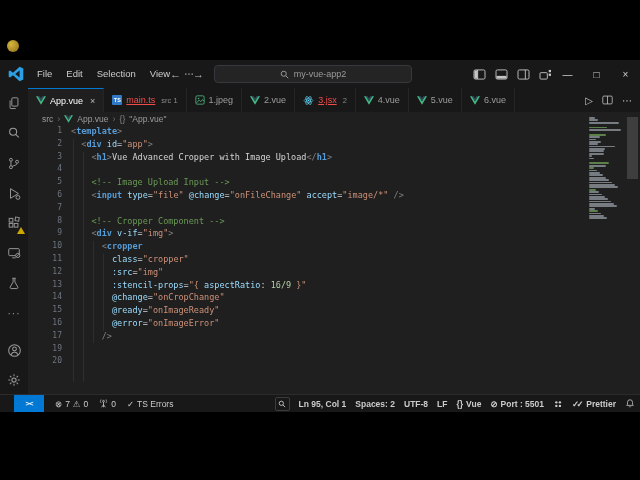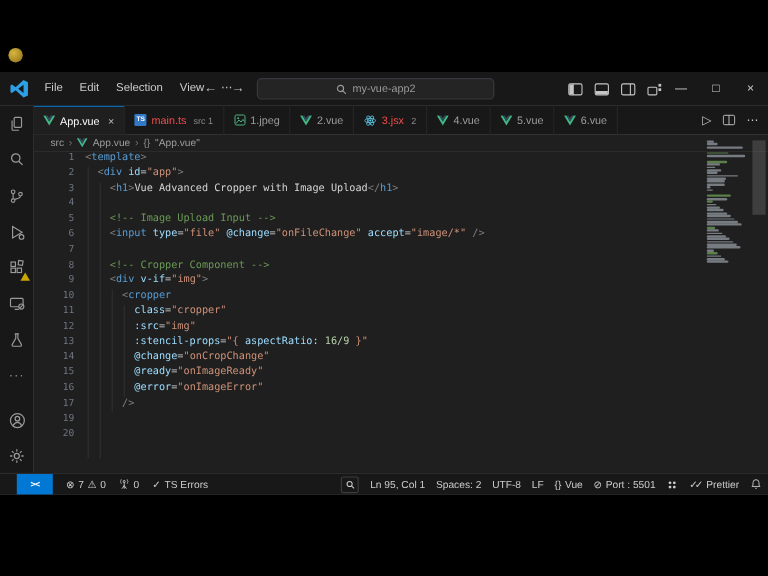--- a/index.html
+++ b/index.html
@@ -1,37 +1,37 @@
 <!DOCTYPE html>
 <html><head>
 <meta charset="utf-8">
 <style>
   html,body{margin:0;padding:0;background:#000;}
   body{width:640px;height:480px;position:relative;overflow:hidden;font-family:"Liberation Sans",sans-serif;-webkit-font-smoothing:antialiased;}
-  .window{position:absolute;left:0;top:60px;width:640px;height:352px;background:#737373;color:#ccc;}
+  .window{position:absolute;left:0;top:60px;width:640px;height:352px;background:#e5e5e5;color:#ccc;}
   
   .wm{position:absolute;left:7px;top:40px;width:12px;height:12px;border-radius:50%;
       background:radial-gradient(circle at 35% 35%, #d8b63c, #8a6d1a);}
   
   .titlebar{position:relative;height:28px;background:#181818;}
   .tb-left{position:absolute;left:6px;top:0;height:28px;display:flex;align-items:center;}
   .vscode-logo{width:16px;height:16px;margin:0 6px 0 2px;}
   .menu-item{font-size:9.5px;color:#cccccc;padding:0 7px;line-height:28px;cursor:default;}
   .tb-arrows{position:absolute;left:170px;top:0;height:28px;display:flex;align-items:center;gap:12px;color:#bdbdbd;font-size:11px;}
   .cc{position:absolute;left:214px;top:5px;width:196px;height:16px;background:#242424;border:1px solid #37373d;border-radius:4px;
       display:flex;align-items:center;justify-content:center;gap:5px;font-size:9px;color:#9a9a9a;}
   .cc svg{flex:0 0 auto;}
   .tb-layout{position:absolute;right:88px;top:0;height:28px;display:flex;align-items:center;gap:9px;}
   .tb-win{position:absolute;right:0;top:0;height:28px;display:flex;}
   .win-btn{width:29px;height:28px;display:flex;align-items:center;justify-content:center;font-size:10px;color:#cfcfcf;}
   
   .tabbar{height:24px;margin-left:28px;background:#181818;display:flex;align-items:stretch;}
   .tab{display:flex;align-items:center;gap:4px;padding:0 8px;border-right:1px solid #252526;font-size:9px;color:#9d9d9d;box-sizing:border-box;}
   .tab.active{background:#1f1f1f;color:#ffffff;border-top:1.5px solid #0078d4;}
-  .tab.error .tab-label{color:#f14c4c;}
+  .tab.error .tab-label{color:#f14c4c;text-decoration:underline;}
   .tab-desc{font-size:7.5px;color:#8a8a8a;margin-left:2px;}
   .tab-close{font-size:9px;color:#bbbbbb;margin-left:3px;}
   .tsbox{display:inline-flex;width:10px;height:10px;background:#3178c6;color:#fff;font-size:5.5px;font-weight:bold;
          align-items:center;justify-content:center;border-radius:1px;}
   .ed-actions{margin-left:auto;display:flex;align-items:center;gap:9px;padding:0 8px;color:#c5c5c5;font-size:10px;}
   
   .breadcrumb{height:14px;margin-left:28px;display:flex;align-items:center;gap:4px;padding-left:14px;font-size:8.5px;color:#9d9d9d;background:#1f1f1f;}
   .bc-sep{color:#6e6e6e;font-size:9px;}
   .bc-sym{color:#8a8a8a;}
   
@@ -39,35 +39,35 @@
   .ab-item{width:28px;height:30px;display:flex;align-items:center;justify-content:center;position:relative;color:#858585;}
   .ab-item svg{stroke:#9a9a9a;}
   .ab-spacer{flex:1;}
   .ab-badge{position:absolute;right:3px;bottom:4px;width:0;height:0;border-left:4px solid transparent;border-right:4px solid transparent;border-bottom:7px solid #cca700;}
   .ab-dots{color:#9a9a9a;font-size:10px;letter-spacing:1px;}
   
   .editor{position:absolute;left:28px;top:66px;right:0;bottom:17px;background:#1f1f1f;overflow:hidden;}
   .code-line{display:flex;height:12.8px;line-height:12.8px;}
   .ln{width:34px;text-align:right;padding-right:9px;color:#6e7681;font:8px "DejaVu Sans Mono",monospace;flex:0 0 auto;}
   .lc{font:8.5px "DejaVu Sans Mono",monospace;white-space:pre;color:#d4d4d4;}
-  .p{color:#808080;} .t{color:#569cd6;} .a{color:#9cdcfe;} .s{color:#ce9178;}
+  .p{color:#808080;} .t{color:#569cd6;font-weight:bold;} .a{color:#9cdcfe;} .s{color:#ce9178;}
   .c{color:#6a9955;} .x{color:#d4d4d4;} .n{color:#b5cea8;} .o{color:#d4d4d4;}
   .guide{position:absolute;width:1px;background:#2e2e2e;}
   
   .minimap{position:absolute;left:589px;top:57px;width:34px;}
   .mm-line{height:1.8px;margin-bottom:0.6px;border-radius:1px;}
   .scrollbar{position:absolute;left:627px;top:57px;width:11px;height:62px;background:rgba(121,121,121,0.35);}
   
   .statusbar{position:absolute;left:0;right:0;bottom:0;height:17px;background:#181818;border-top:1px solid #2b2b2b;
              display:flex;align-items:center;font-size:8.5px;color:#cccccc;}
   .sb-left{display:flex;align-items:center;gap:11px;}
   .remote{margin-left:14px;width:30px;height:17px;background:#0078d4;color:#fff;display:flex;align-items:center;justify-content:center;
           font:bold 7.5px "DejaVu Sans Mono",monospace;letter-spacing:-1px;}
   .sb-item{display:flex;align-items:center;gap:3px;white-space:nowrap;}
-  .sb-right{margin-left:auto;display:flex;align-items:center;gap:9px;padding-right:5px;}
+  .sb-right{margin-left:auto;display:flex;align-items:center;gap:9px;padding-right:5px;font-weight:bold;}
   .zoombox{width:13px;height:12px;border:1px solid #3c3c3c;border-radius:2px;display:flex;align-items:center;justify-content:center;}
   .dblcheck{letter-spacing:-2.5px;margin-right:2px;}
 </style>
 </head>
 <body>
 
 <div class="wm"></div>
 
 <div class="window">
 

